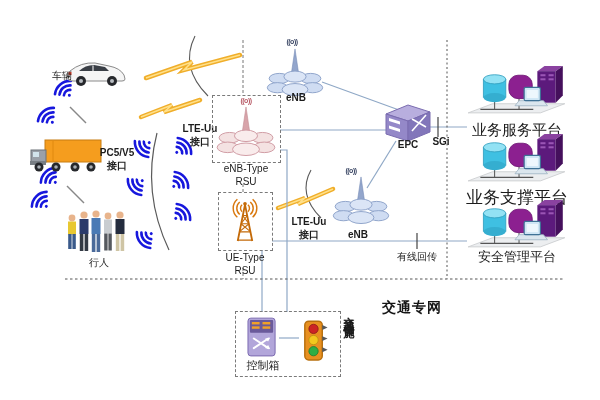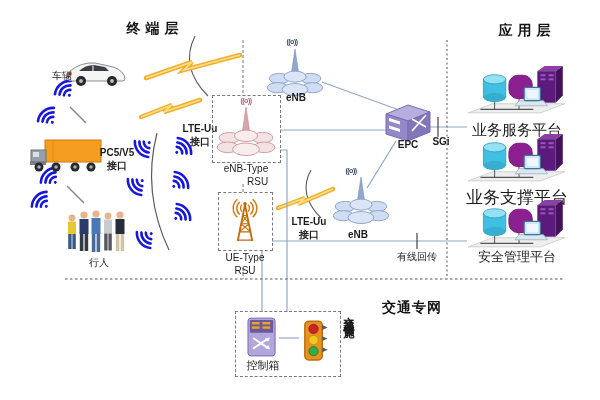--- a/index.html
+++ b/index.html
@@ -79,22 +79,20 @@
     <use href="#wifi" transform="translate(56,183) rotate(-135)"></use>
     <use href="#wifi" transform="translate(47,207) rotate(-135)"></use>
     <use href="#wifi" transform="translate(150,142) rotate(140)"></use>
     <use href="#wifi" transform="translate(176,153) rotate(-40)"></use>
     <use href="#wifi" transform="translate(143,180) rotate(140)"></use>
     <use href="#wifi" transform="translate(173,187) rotate(-40)"></use>
     <use href="#wifi" transform="translate(175,219) rotate(-40)"></use>
     <use href="#wifi" transform="translate(152,233) rotate(140)"></use>
   </svg>
 
-  <div class="title" style="left:155px;top:20px;">终端层</div>
-  <div class="title" style="left:527px;top:22px;">应用层</div>
   <div class="title title-tight" style="left:412px;top:299px;">交通专网</div>
 
   <svg class="abs" style="left:65px;top:55px;" width="64" height="34" viewBox="0 0 64 34">
     <path d="M3,24 L5,16 Q16,7 30,8 L44,11 Q55,13 59,20 L60,24 Q60,26 57,26 L8,26 Q3,26 3,24 Z" fill="#f5f5f5" stroke="#8a8a8a" stroke-width="1"></path>
     <path d="M14,16 Q20,10 29,10 L40,12 L44,16 Z" fill="#3a3f46"></path>
     <line x1="28" y1="10.5" x2="28" y2="16" stroke="#fff" stroke-width="1"></line>
     <rect x="3.5" y="17" width="3" height="3" fill="#c43a2a"></rect>
     <circle cx="16" cy="26" r="5" fill="#26282c"></circle>
       <circle cx="16" cy="26" r="2" fill="#b8bcc2"></circle>
     <circle cx="47" cy="26" r="5" fill="#26282c"></circle>
@@ -163,21 +161,21 @@
     <polygon points="31,1 27,28 35,28" fill="#d8a4aa" stroke="#c08890" stroke-width="0.6"></polygon>
     <g fill="#f4e2e2" stroke="#cf9aa2" stroke-width="1">
       <ellipse cx="14" cy="33" rx="11" ry="5.5"></ellipse>
         <ellipse cx="48" cy="33" rx="11" ry="5.5"></ellipse>
       <ellipse cx="31" cy="31" rx="12" ry="6" fill="#f9ecec"></ellipse>
       <ellipse cx="12" cy="43" rx="11" ry="5.5"></ellipse>
         <ellipse cx="50" cy="43" rx="11" ry="5.5"></ellipse>
       <ellipse cx="31" cy="45" rx="14" ry="6.5" fill="#f9ecec"></ellipse>
     </g>
   </svg>
-  <div class="lbl" style="left:246px;top:163px;text-align:right;">
+  <div class="lbl" style="left:246px;top:163px;">
     <span>eNB-Type</span>
     <span class="l2">RSU</span>
   </div>
 
   <div class="dashed-box" style="left:218px;top:192px;width:53px;height:57px;"></div>
   <svg class="abs" style="left:225px;top:196px;" width="40" height="50" viewBox="0 -4 44 52">
     <g stroke="#d9790f" stroke-width="1.6" fill="none">
       <path d="M18.8,4.2 A5,5 0 0 0 18.8,11.8"></path>
         <path d="M16.2,1.1 A9,9 0 0 0 16.2,14.9"></path>
         <path d="M13.6,-1.9 A13,13 0 0 0 13.6,17.9"></path>

